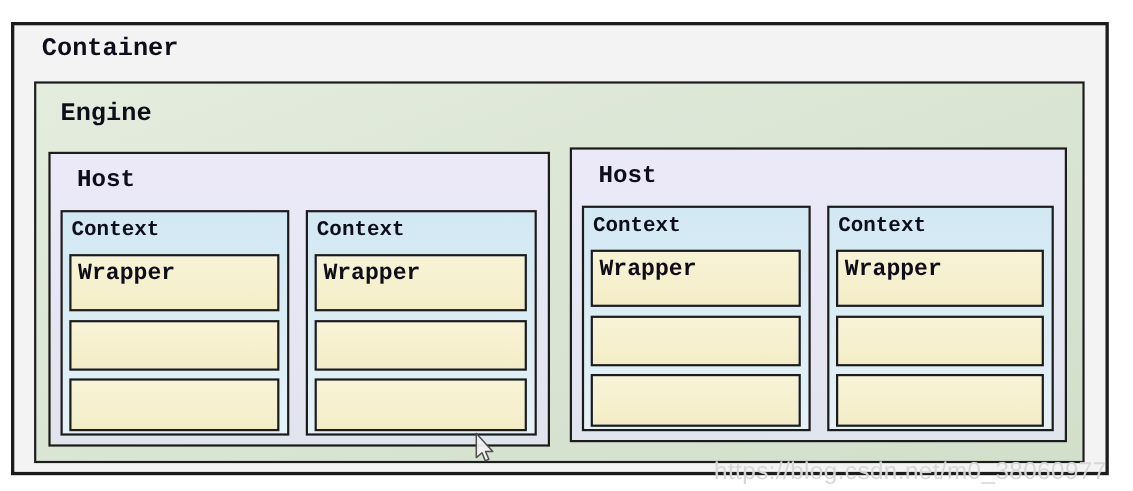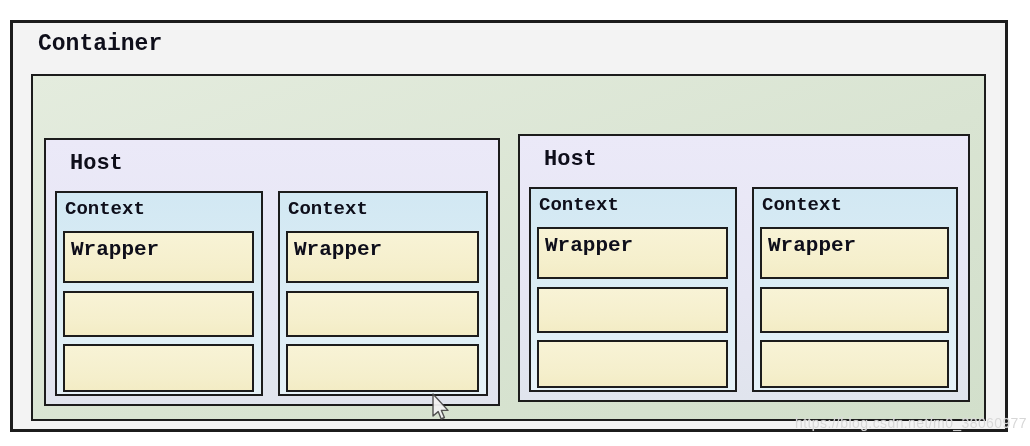--- a/index.html
+++ b/index.html
@@ -52,37 +52,38 @@
     position:absolute; left:6px; right:7px;
     background:linear-gradient(180deg,#f8f3d6 0%, #f5efcc 70%, #f3ecc5 100%);
     border:2px solid var(--border);
   }
   .w1{ top:38px; height:52px;padding-left:17px; }
   .w2{ top:98px; height:46px; }
   .w3{ top:151px; height:48px; }
   .wrapper-label{ position:absolute; left:6px; top:5px; font-size:21px; }
 
   .watermark{
-    position:absolute; right:3px; top:415px;
+    position:absolute; right:24px; top:415px;
     font-family:"Liberation Sans",sans-serif;
-    font-size:14px; letter-spacing:0.4px;
+    font-size:22px; letter-spacing:0.4px;
     color:rgba(213,213,213,0.95);
     text-shadow:0 0 1px rgba(255,255,255,0.6);
     z-index:5;
   }
 
   .cursor{ position:absolute; left:427px; top:392px; width:24px; height:32px; z-index:6; }
 </style>
 </head>
 <body>
 
 <div class="container-box">
   <div class="lbl container-label">Container</div>
 
   <div class="engine-box">
+    <div class="lbl engine-label">Engine</div>
 
     <div class="host-box host-left">
       <div class="lbl host-label">Host</div>
 
       <div class="context-box ctx-a">
         <div class="lbl context-label">Context</div>
         <div class="wrapper-box w1">
           <span class="lbl wrapper-label">Wrapper</span>
         </div>
         <div class="wrapper-box w2">

